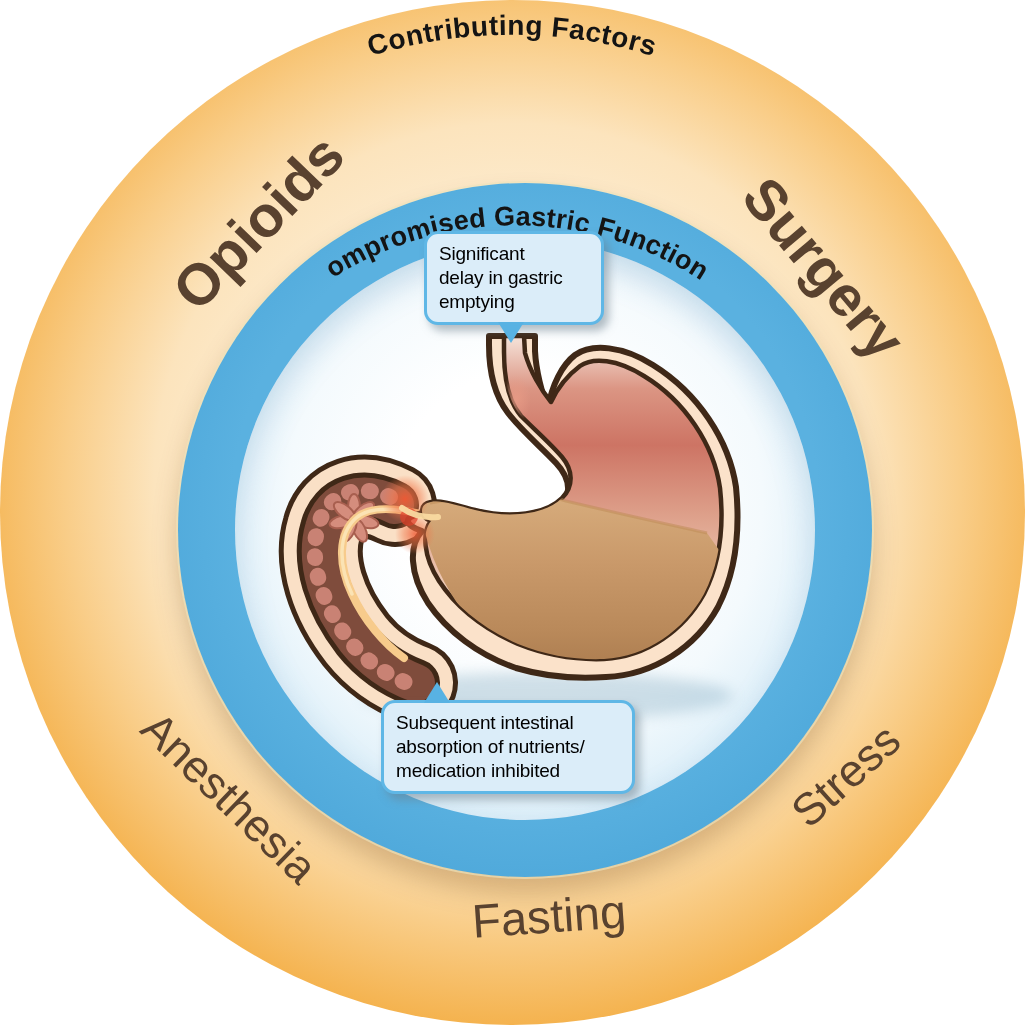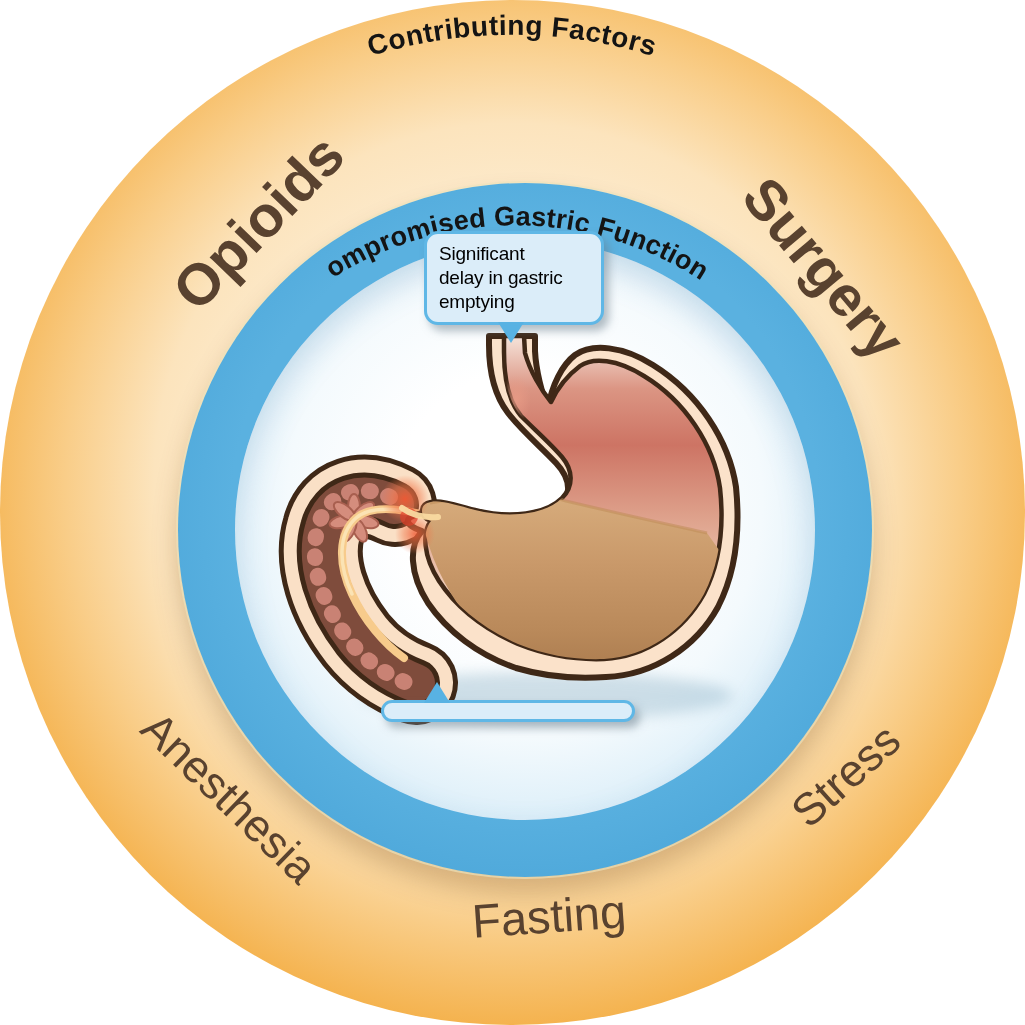--- a/index.html
+++ b/index.html
@@ -156,16 +156,19 @@
   <div class="factor f-stress">Stress</div>
   <div class="factor f-fasting">Fasting</div>
 
   <div class="callout c1">
     <span class="callout-text">Significant
 delay in gastric
 emptying</span>
     <span class="ptr ptr-down"></span>
   </div>
   <div class="callout c3">
+    <span class="callout-text">Subsequent intestinal
+absorption of nutrients/
+medication inhibited</span>
     <span class="ptr ptr-up"></span>
   </div>
 
 </div>
 
 </body></html>

